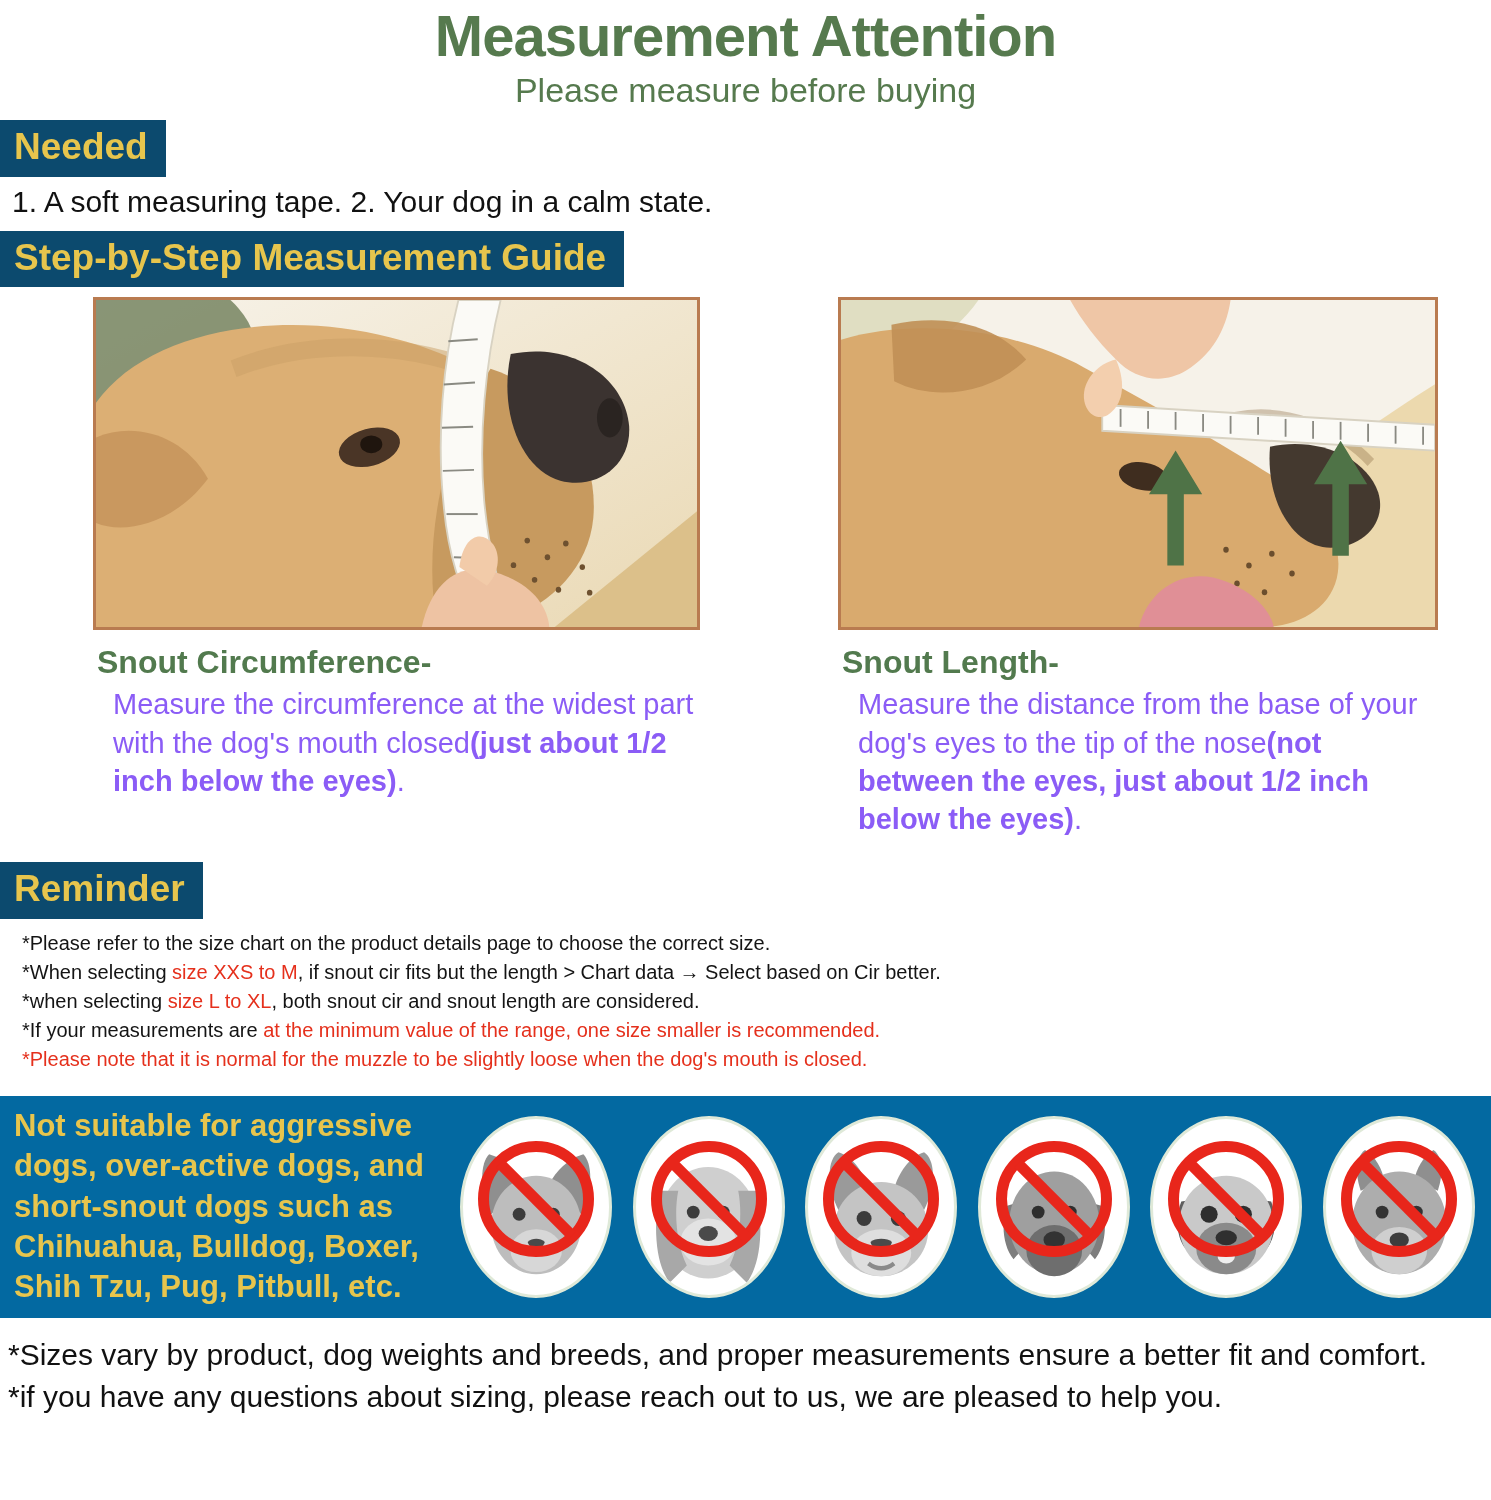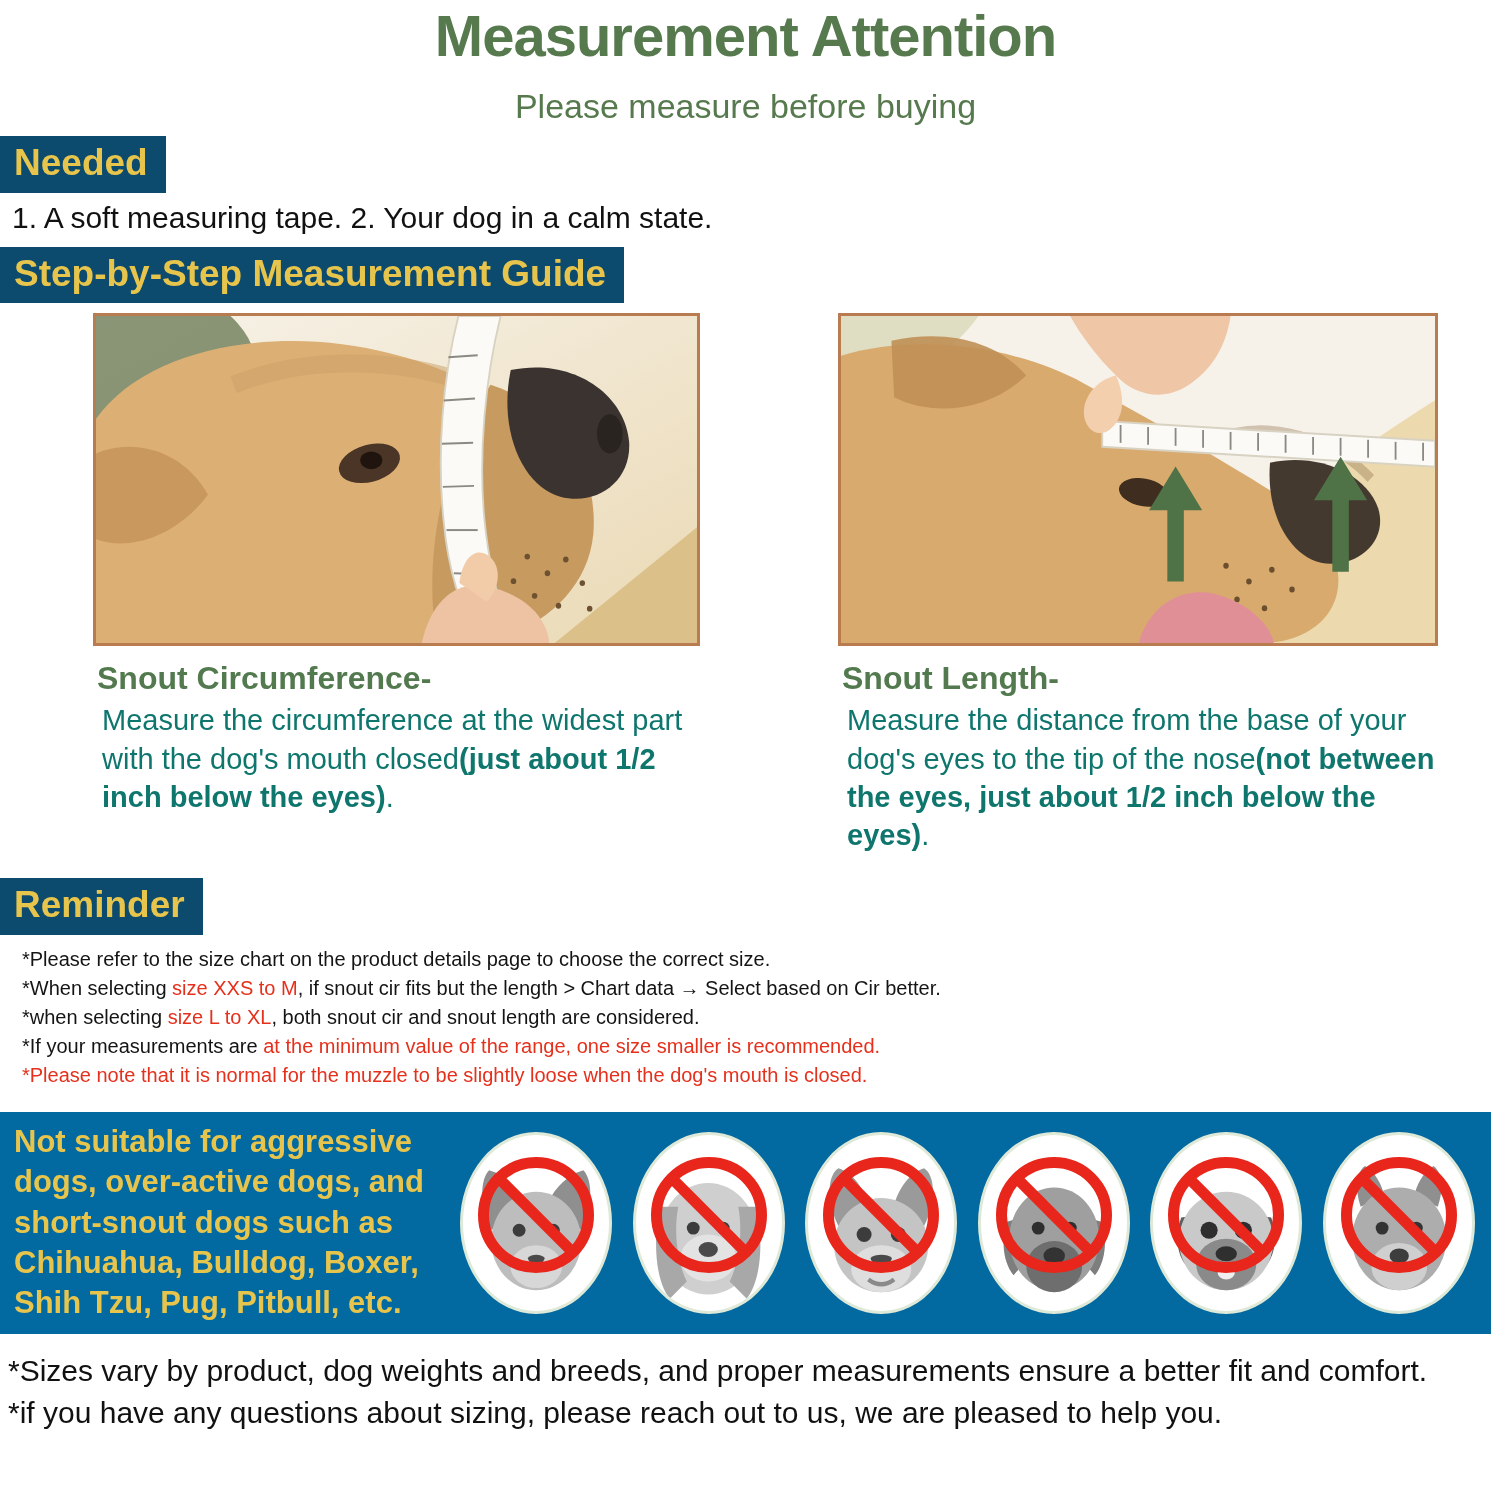--- a/index.html
+++ b/index.html
@@ -8,42 +8,42 @@
     width:1491px; height:1500px; overflow:hidden;
     font-family:"Liberation Sans", sans-serif;
     color:#151515;
   }
   
   .header { text-align:center; padding-top:6px; }
   .title {
     font-size:58px; font-weight:800; letter-spacing:-1px;
     color:#567a4e; line-height:1.05;
   }
-  .subtitle { font-size:34px; color:#567a4e; margin-top:20px; }
+  .subtitle { font-size:34px; color:#567a4e; margin-top:4px; }
 
   
   .badge {
     display:inline-block; background:#0c4a6e; color:#e7c54d;
     font-weight:bold; font-size:37px; line-height:1.1;
     padding:7px 18px 9px 14px; margin-top:10px;
   }
 
   .plain-line { font-size:30px; padding:8px 0 2px 12px; color:#111; }
 
   
   .figures-row { display:flex; gap:90px; padding:10px 50px 0 45px; }
   .figure-col { width:655px; flex:none;padding-left:48px; }
   .figure-col.right { width:648px; }
   .photo {
     width:100%; height:333px; border:3px solid #b97b50; overflow:hidden;
     background:#f5efe4;
   }
   .photo svg { display:block; width:100%; height:100%; }
   .cap-title { color:#527a4e; font-size:32px; font-weight:600; margin:14px 0 4px 4px; }
-  .cap-body { font-size:29px; line-height:1.32; margin-left:9px; color:#0f766e; }
+  .cap-body { font-size:29px; line-height:1.32; margin-left:20px; color:#8b5cf6; }
   .cap-body .bold { font-weight:bold; }
 
   
   .reminder-block { margin-top:14px; }
   .reminder-lines { padding:10px 18px 0 10px; }
   .rl { font-size:20px; line-height:1.45; color:#141414;margin-left:12px; }
   .rl .red { color:#e5301c; }
 
   
   .band {

